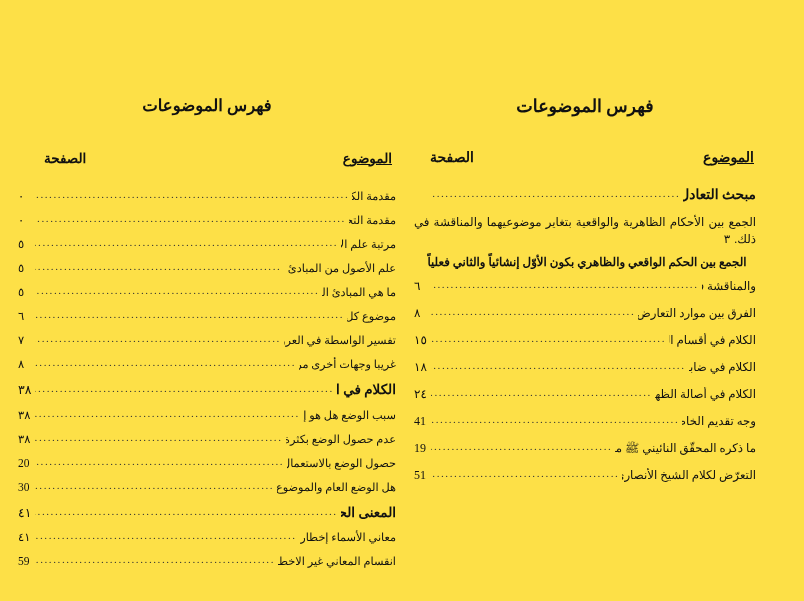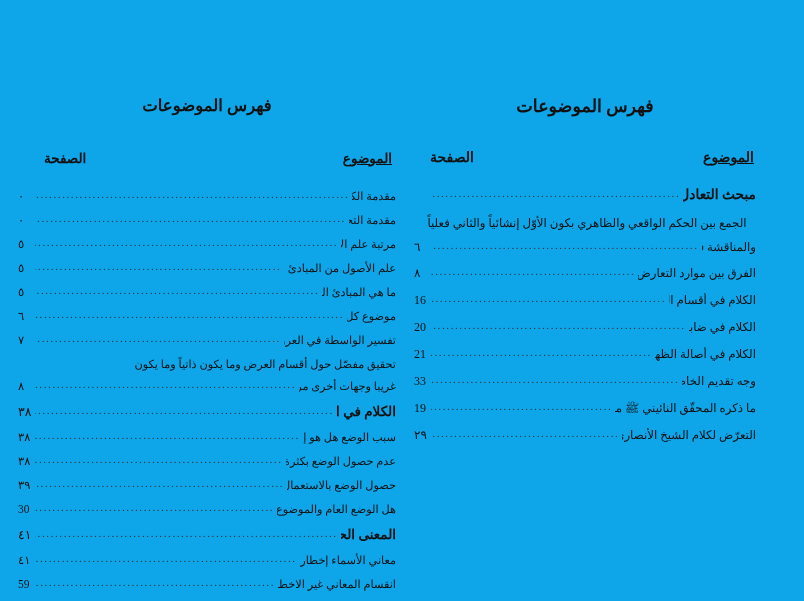--- a/index.html
+++ b/index.html
@@ -22,21 +22,21 @@
     position: absolute;
     inset: 0;
     display: flex;
     flex-direction: row-reverse;   
     align-items: flex-start;
   }
   .book-page {
     position: relative;
     box-sizing: border-box;
     height: 601px;
-    background: #0ea5e9;
+    background: #fde047;
   }
   .page-right {
     width: 404px;
     padding: 96px 8px 0 18px;
   }
   .page-left {
     width: 400px;
     padding: 96px 48px 0 10px;
   }
 
@@ -138,20 +138,21 @@
     text-align-last: right;
     margin-bottom: 7px;
   }
   .toc-entry.is-wrap .e-num {
     display: inline;
     margin-right: 4px;
   }
   .toc-entry.is-wrap.is-center {
     text-align: left;
     text-align-last: center;
+    font-weight: bold;
   }
 </style>
 </head>
 <body>
 
 <div id="page">
   <div class="spread">
 
     <div class="book-page page-right">
       <div class="index-title">فهرس الموضوعات</div>
@@ -190,21 +191,20 @@
           <li class="toc-entry">
             <span class="e-text">موضوع كل علم</span>
             <span class="e-dots"></span>
             <span class="e-num">٦</span>
           </li>
           <li class="toc-entry">
             <span class="e-text">تفسير الواسطة في العروض والثبوت والاثبات</span>
             <span class="e-dots"></span>
             <span class="e-num">٧</span>
           </li>
-          <li class="toc-entry is-wrap"><span class="e-text">تحقيق مفصّل حول أقسام العرض وما يكون ذاتياً وما يكون</span><span class="e-num"></span></li>
           <li class="toc-entry">
             <span class="e-text">غريبا وجهات أخرى مرتبطة بالعوارض</span>
             <span class="e-dots"></span>
             <span class="e-num">٨</span>
           </li>
           <li class="toc-entry is-section">
             <span class="e-text">الكلام في الوضع</span>
             <span class="e-dots"></span>
             <span class="e-num">٣٨</span>
           </li>
@@ -214,21 +214,21 @@
             <span class="e-num">٣٨</span>
           </li>
           <li class="toc-entry">
             <span class="e-text">عدم حصول الوضع بكثرة الاستعمال المجازي</span>
             <span class="e-dots"></span>
             <span class="e-num">٣٨</span>
           </li>
           <li class="toc-entry">
             <span class="e-text">حصول الوضع بالاستعمال ودفع الاشكال عنه</span>
             <span class="e-dots"></span>
-            <span class="e-num">٣٩</span>
+            <span class="e-num">20</span>
           </li>
           <li class="toc-entry">
             <span class="e-text">هل الوضع العام والموضوع له الخاص ممكن أم لا؟</span>
             <span class="e-dots"></span>
             <span class="e-num">30</span>
           </li>
           <li class="toc-entry is-section">
             <span class="e-text">المعنى الحرفي</span>
             <span class="e-dots"></span>
             <span class="e-num">٤١</span>
@@ -253,58 +253,59 @@
         <span class="h-subject">الموضوع</span>
         <span class="h-page">الصفحة</span>
       </div>
 
       <ul class="toc-list" id="left-list">
           <li class="toc-entry is-section">
             <span class="e-text">مبحث التعادل والتراجيح</span>
             <span class="e-dots"></span>
             <span class="e-num"></span>
           </li>
+          <li class="toc-entry is-wrap"><span class="e-text">الجمع بين الأحكام الظاهرية والواقعية بتغاير موضوعيهما والمناقشة في ذلك.</span><span class="e-num">٣</span></li>
           <li class="toc-entry is-wrap is-center"><span class="e-text">الجمع بين الحكم الواقعي والظاهري بكون الأوّل إنشائياً والثاني فعلياً</span><span class="e-num"></span></li>
           <li class="toc-entry">
             <span class="e-text">والمناقشة في ذلك.</span>
             <span class="e-dots"></span>
             <span class="e-num">٦</span>
           </li>
           <li class="toc-entry">
             <span class="e-text">الفرق بين موارد التعارض وموارد اشتباه الحجّة باللّاحجّة</span>
             <span class="e-dots"></span>
             <span class="e-num">٨</span>
           </li>
           <li class="toc-entry">
             <span class="e-text">الكلام في أقسام التزاحم ومرجّحاته</span>
             <span class="e-dots"></span>
-            <span class="e-num">16</span>
+            <span class="e-num">١٥</span>
           </li>
           <li class="toc-entry">
             <span class="e-text">الكلام في ضابط الحكومة</span>
             <span class="e-dots"></span>
-            <span class="e-num">20</span>
+            <span class="e-num">١٨</span>
           </li>
           <li class="toc-entry">
             <span class="e-text">الكلام في أصالة الظهور وأصالة عدم القرينة</span>
             <span class="e-dots"></span>
-            <span class="e-num">21</span>
+            <span class="e-num">٢٤</span>
           </li>
           <li class="toc-entry">
             <span class="e-text">وجه تقديم الخاصّ على العام</span>
             <span class="e-dots"></span>
-            <span class="e-num">33</span>
+            <span class="e-num">41</span>
           </li>
           <li class="toc-entry">
             <span class="e-text">ما ذكره المحقّق النائيني ﷺ من الفرق بين الورود والحكومة والمناقشة فيه</span>
             <span class="e-dots"></span>
             <span class="e-num">19</span>
           </li>
           <li class="toc-entry">
             <span class="e-text">التعرّض لكلام الشيخ الأنصاري ﷺ في توجيه تقديم الخاصّ على العام</span>
             <span class="e-dots"></span>
-            <span class="e-num">٢٩</span>
+            <span class="e-num">51</span>
           </li>
         </ul>
     </div>
 
   </div>
 </div>
 
 </body></html>

